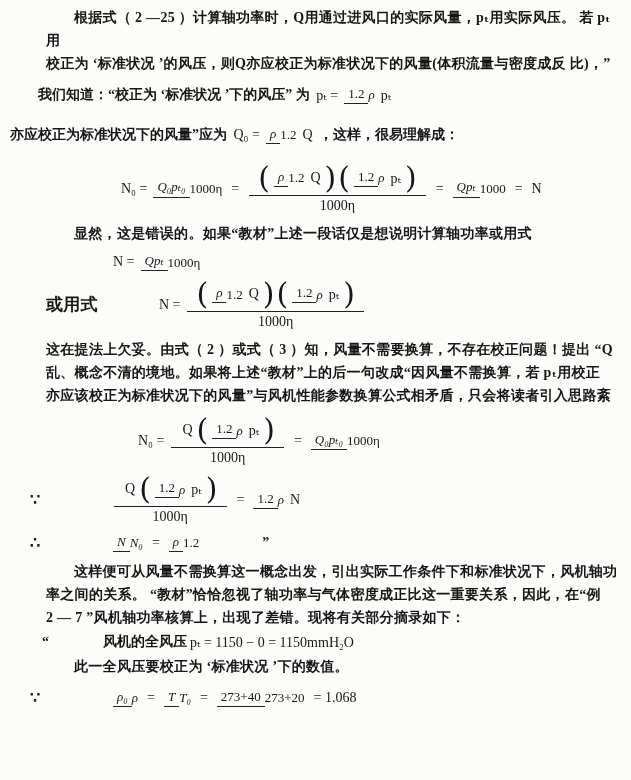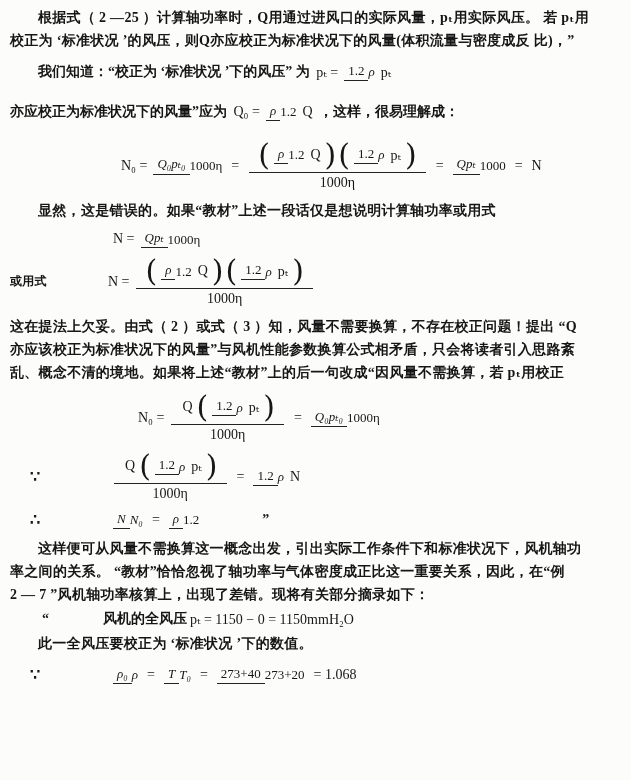--- a/index.html
+++ b/index.html
@@ -2,21 +2,21 @@
 <html><head>
 <meta charset="utf-8">
 <style>
   html,body { margin:0; padding:0; background:#e8e8e4; }
   .page {
     width:631px; height:780px; margin:0 auto; background:#fcfcfa; color:#161616;
     font-family:"Liberation Serif","DejaVu Serif",serif;
     font-size:14px; box-sizing:border-box; padding:6px 10px 0 10px;
     overflow:hidden; position:relative;
   }
-  .tline { line-height:23px; font-weight:600; letter-spacing:0.3px; }
+  .tline { line-height:23px; font-weight:600; letter-spacing:0.3px;margin-left:36px; }
   .indent { text-indent:2em; }
   .mrow { display:flex; align-items:center; font-weight:400; }
   .textmath { min-height:40px; font-weight:600; }
   .textmath .seg { white-space:pre; }
   .meq { margin:0 6px; font-weight:400; }
   .mvar { margin:0 3px; font-weight:400; }
   .it { font-style:italic; }
   .frac { display:inline-flex; flex-direction:row; align-items:center; vertical-align:middle; margin:0 3px; font-size:13px; font-weight:400; }
   .fnum { display:block; border-bottom:1px solid #222; padding:0 4px 1px; line-height:1.25; text-align:center; }
   .fden { display:block; padding-top:1px; line-height:1.25; text-align:center; }
@@ -96,21 +96,21 @@
 
   <div class="mrow dsp" style="margin-left:100px;">
     <span class="mvar">N =</span>
     <span class="frac">
       <span class="fnum it">Qpₜ</span>
       <span class="fden">1000η</span>
     </span>
   </div>
 
   <div class="mrow dsp">
-    <span class="tline" style="margin-right:58px; font-size:12px;">或用式</span>
+    <span class="tline" style="margin-right:58px; font-size:17px;">或用式</span>
     <span class="mvar">N =</span>
     <span class="bigfrac">
       <span class="bnum">
         <span class="bp">(</span>
         <span class="frac">
           <span class="fnum it">ρ</span>
           <span class="fden">1.2</span>
         </span>
         <span class="mvar">Q</span>
         <span class="bp">)</span>
@@ -120,22 +120,22 @@
           <span class="fden it">ρ</span>
         </span>
         <span class="mvar">pₜ</span>
         <span class="bp">)</span>
       </span>
       <span class="bden">1000η</span>
     </span>
   </div>
 
   <div class="tline">这在提法上欠妥。由式（ 2 ）或式（ 3 ）知，风量不需要换算，不存在校正问题！提出 “Q</div>
+  <div class="tline">乱、概念不清的境地。如果将上述“教材”上的后一句改成“因风量不需换算，若 pₜ用校正</div>
   <div class="tline">亦应该校正为标准状况下的风量”与风机性能参数换算公式相矛盾，只会将读者引入思路紊</div>
-  <div class="tline">乱、概念不清的境地。如果将上述“教材”上的后一句改成“因风量不需换算，若 pₜ用校正</div>
 
   <div class="mrow dsp" style="margin-left:125px;">
     <span class="mvar">N₀ =</span>
     <span class="bigfrac">
       <span class="bnum">
         <span class="mvar">Q</span>
         <span class="bp">(</span>
         <span class="frac">
           <span class="fnum">1.2</span>
           <span class="fden it">ρ</span>

